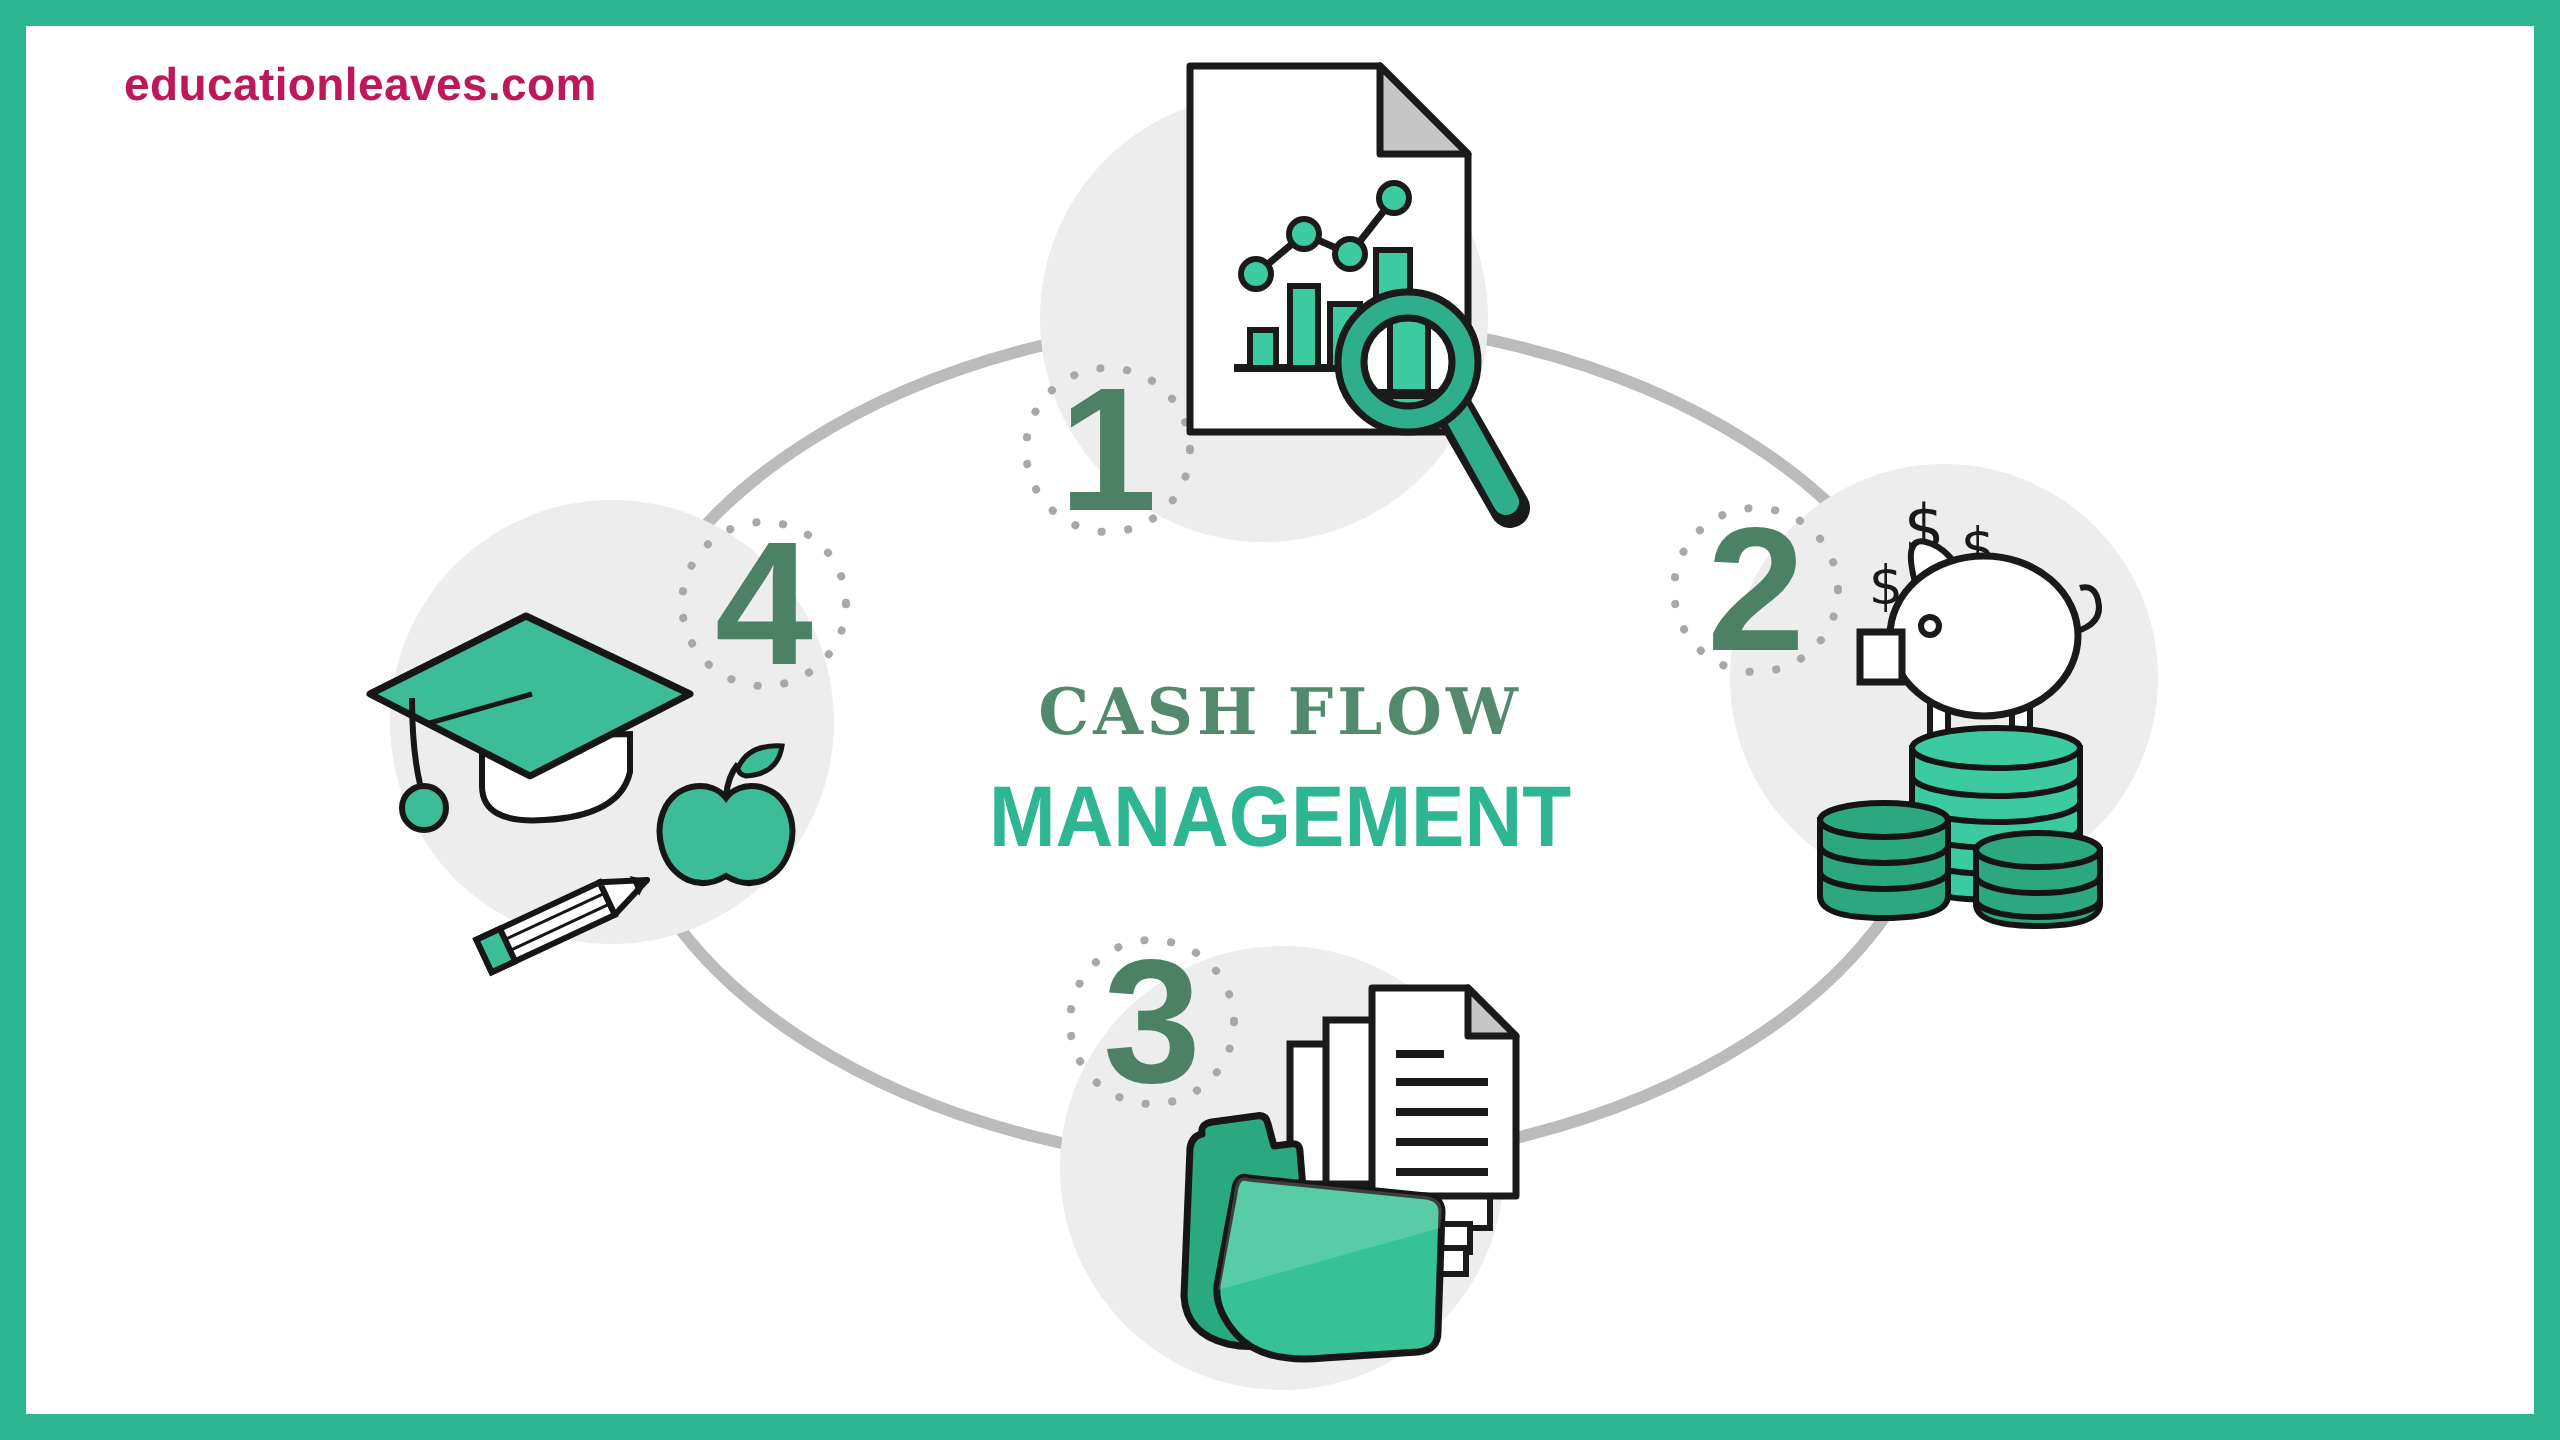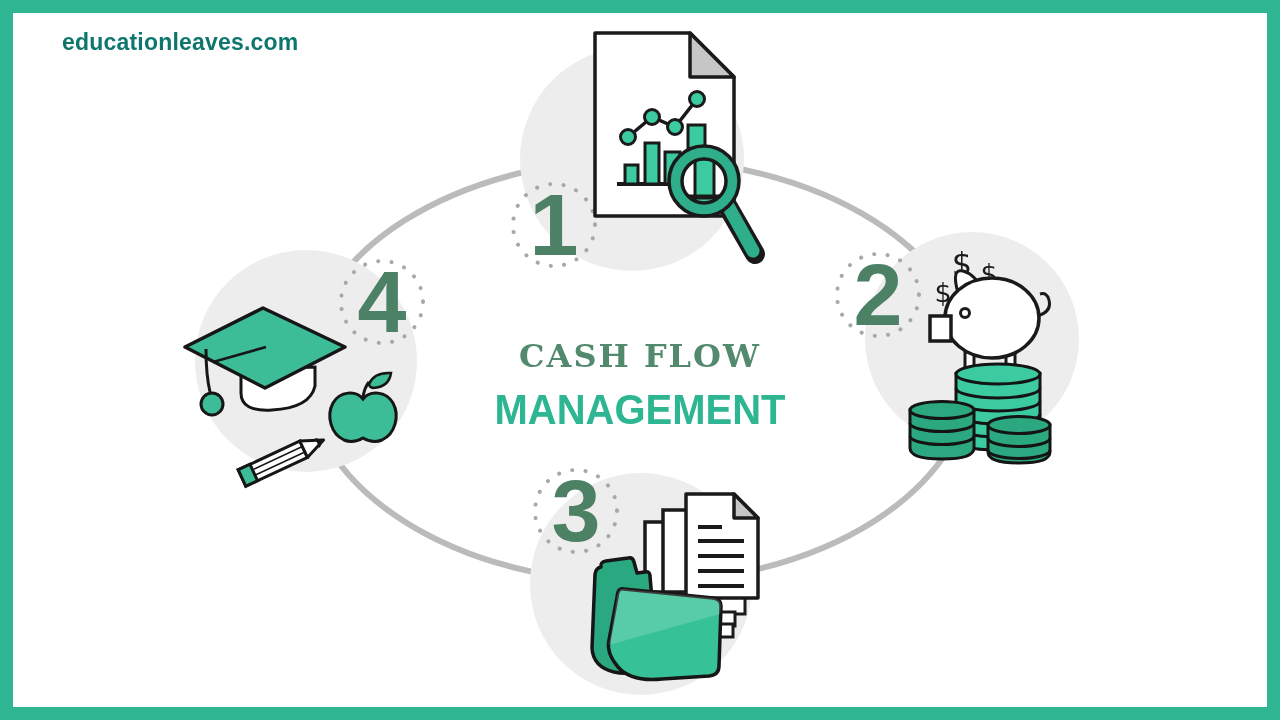--- a/index.html
+++ b/index.html
@@ -7,21 +7,21 @@
     position:relative;width:1280px;height:720px;background:#ffffff;
     overflow:hidden;font-family:"Liberation Sans",sans-serif;
   }
   .frame{
     position:absolute;inset:0;border:13px solid #2eb592;
     box-sizing:border-box;pointer-events:none;z-index:10;
   }
   .brand{
     position:absolute;left:62px;top:31px;z-index:5;
     font-weight:800;font-size:23px;line-height:1;letter-spacing:.2px;
-    color:#0f766e;
+    color:#be185d;
   }
   .diagram-svg{position:absolute;left:0;top:0;z-index:1;}
   .num{
     position:absolute;width:100px;height:100px;z-index:4;
     display:flex;align-items:center;justify-content:center;
     font-weight:800;font-size:88px;line-height:1;color:#4c8166;
   }
   .num1{left:504px;top:175px;}
   .num2{left:828px;top:245px;}
   .num3{left:526px;top:461px;}

